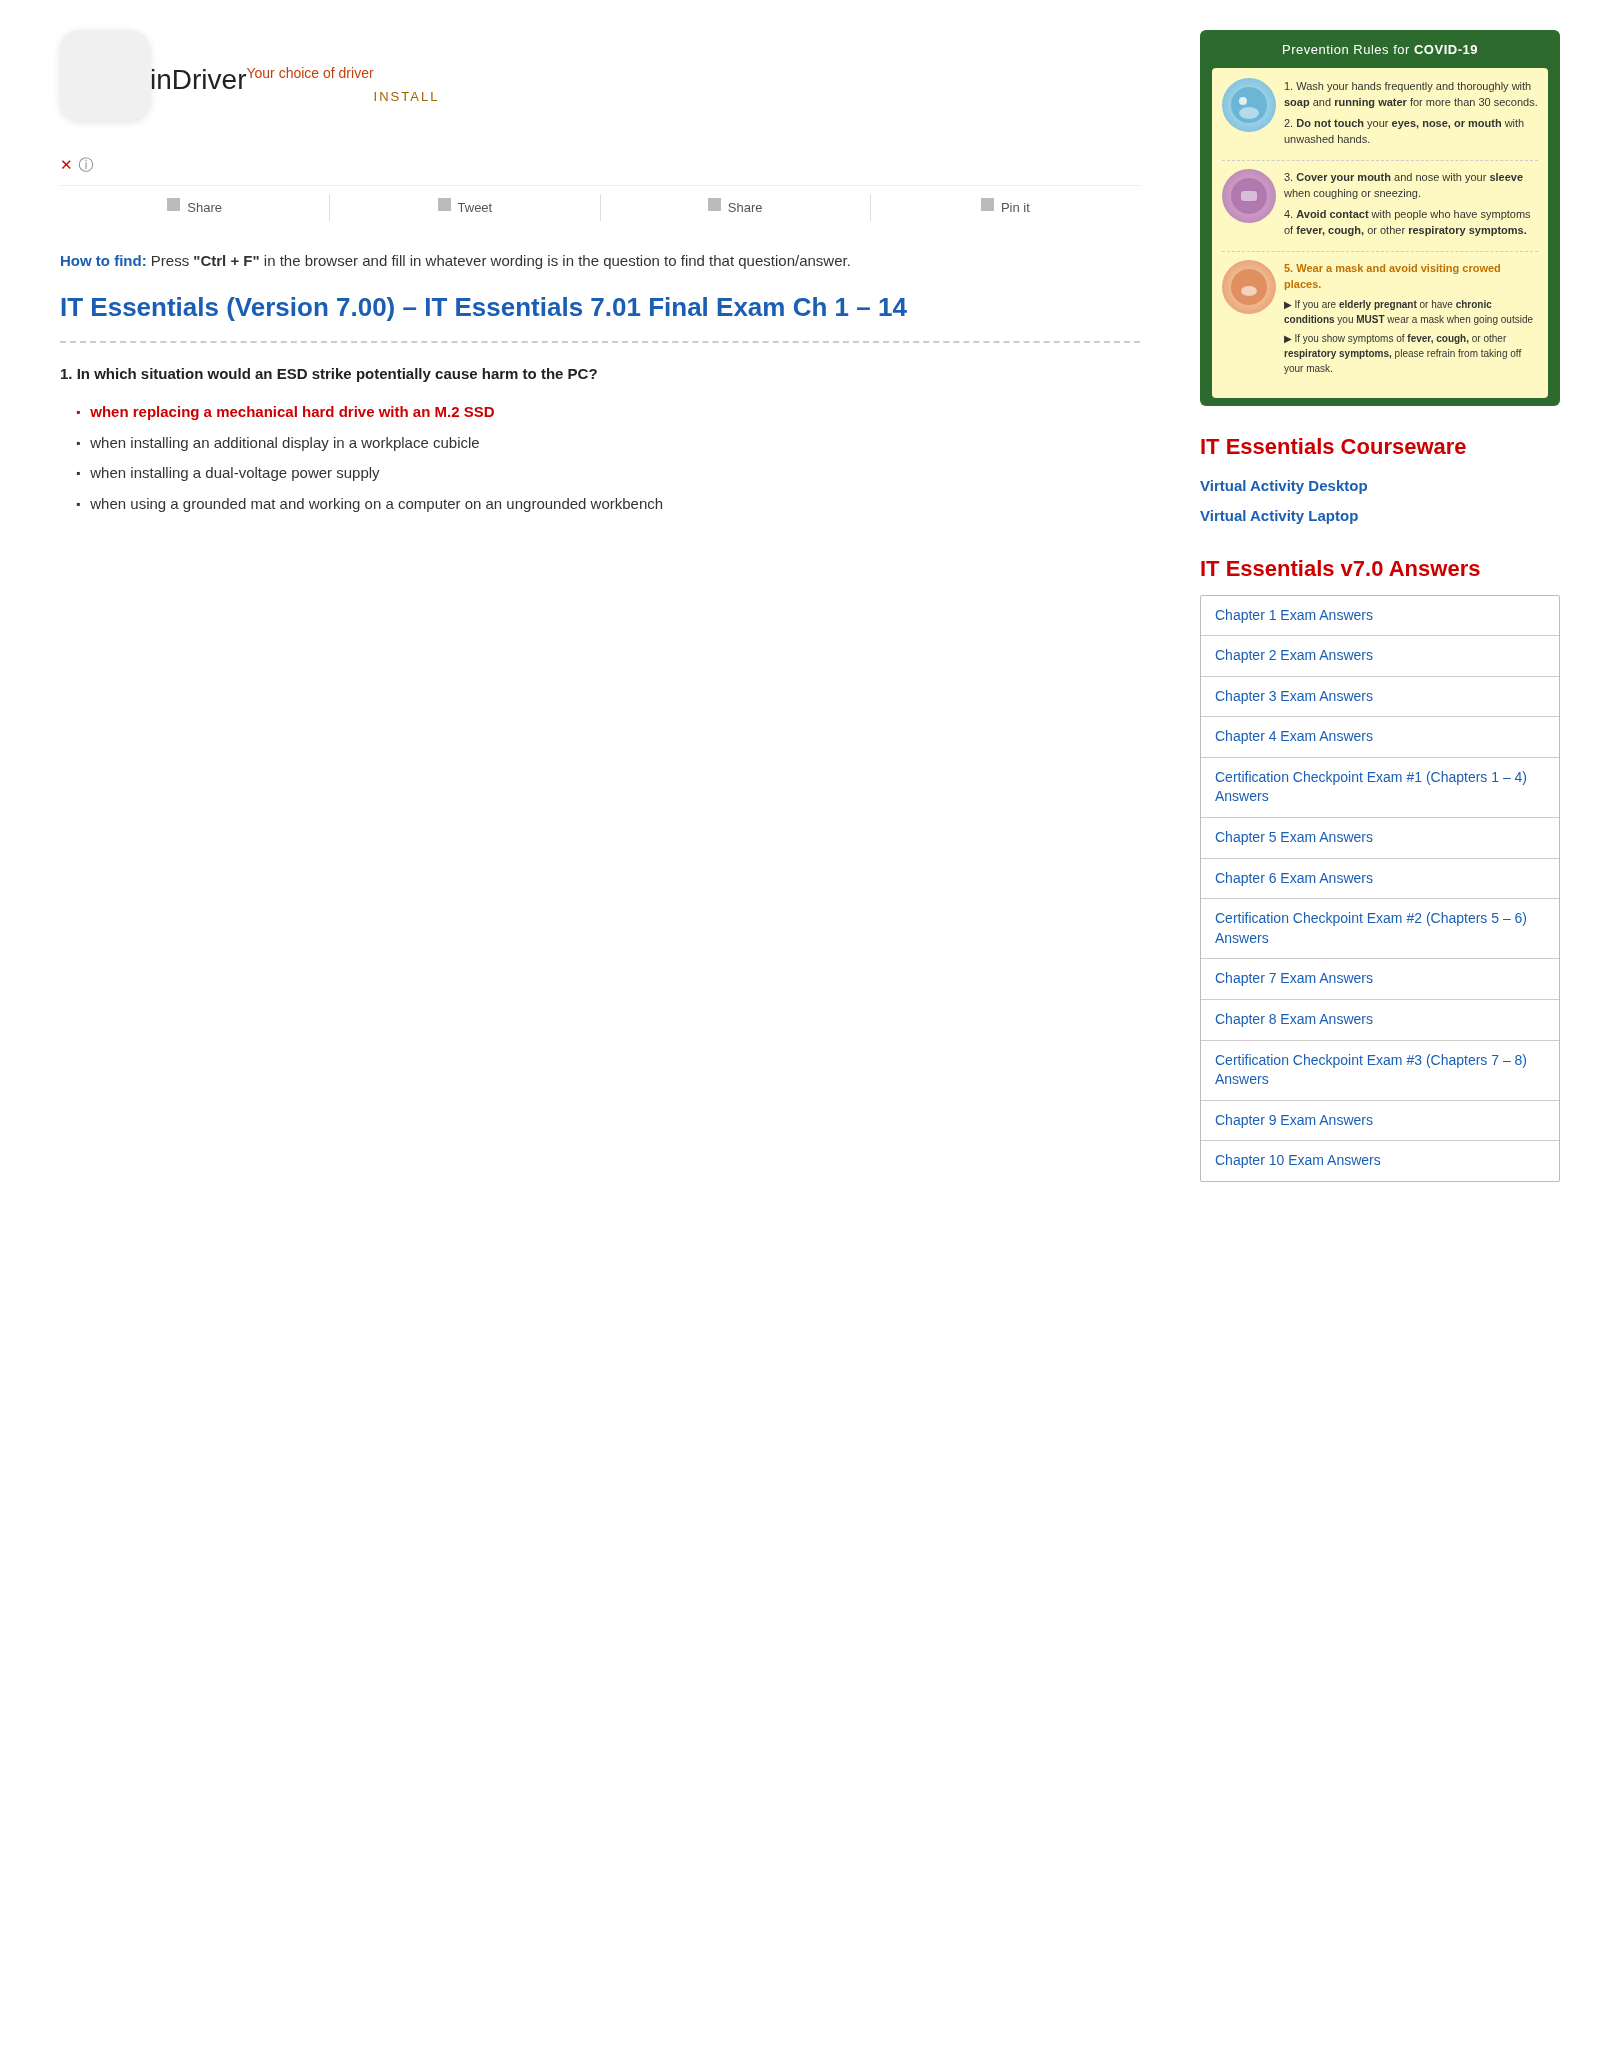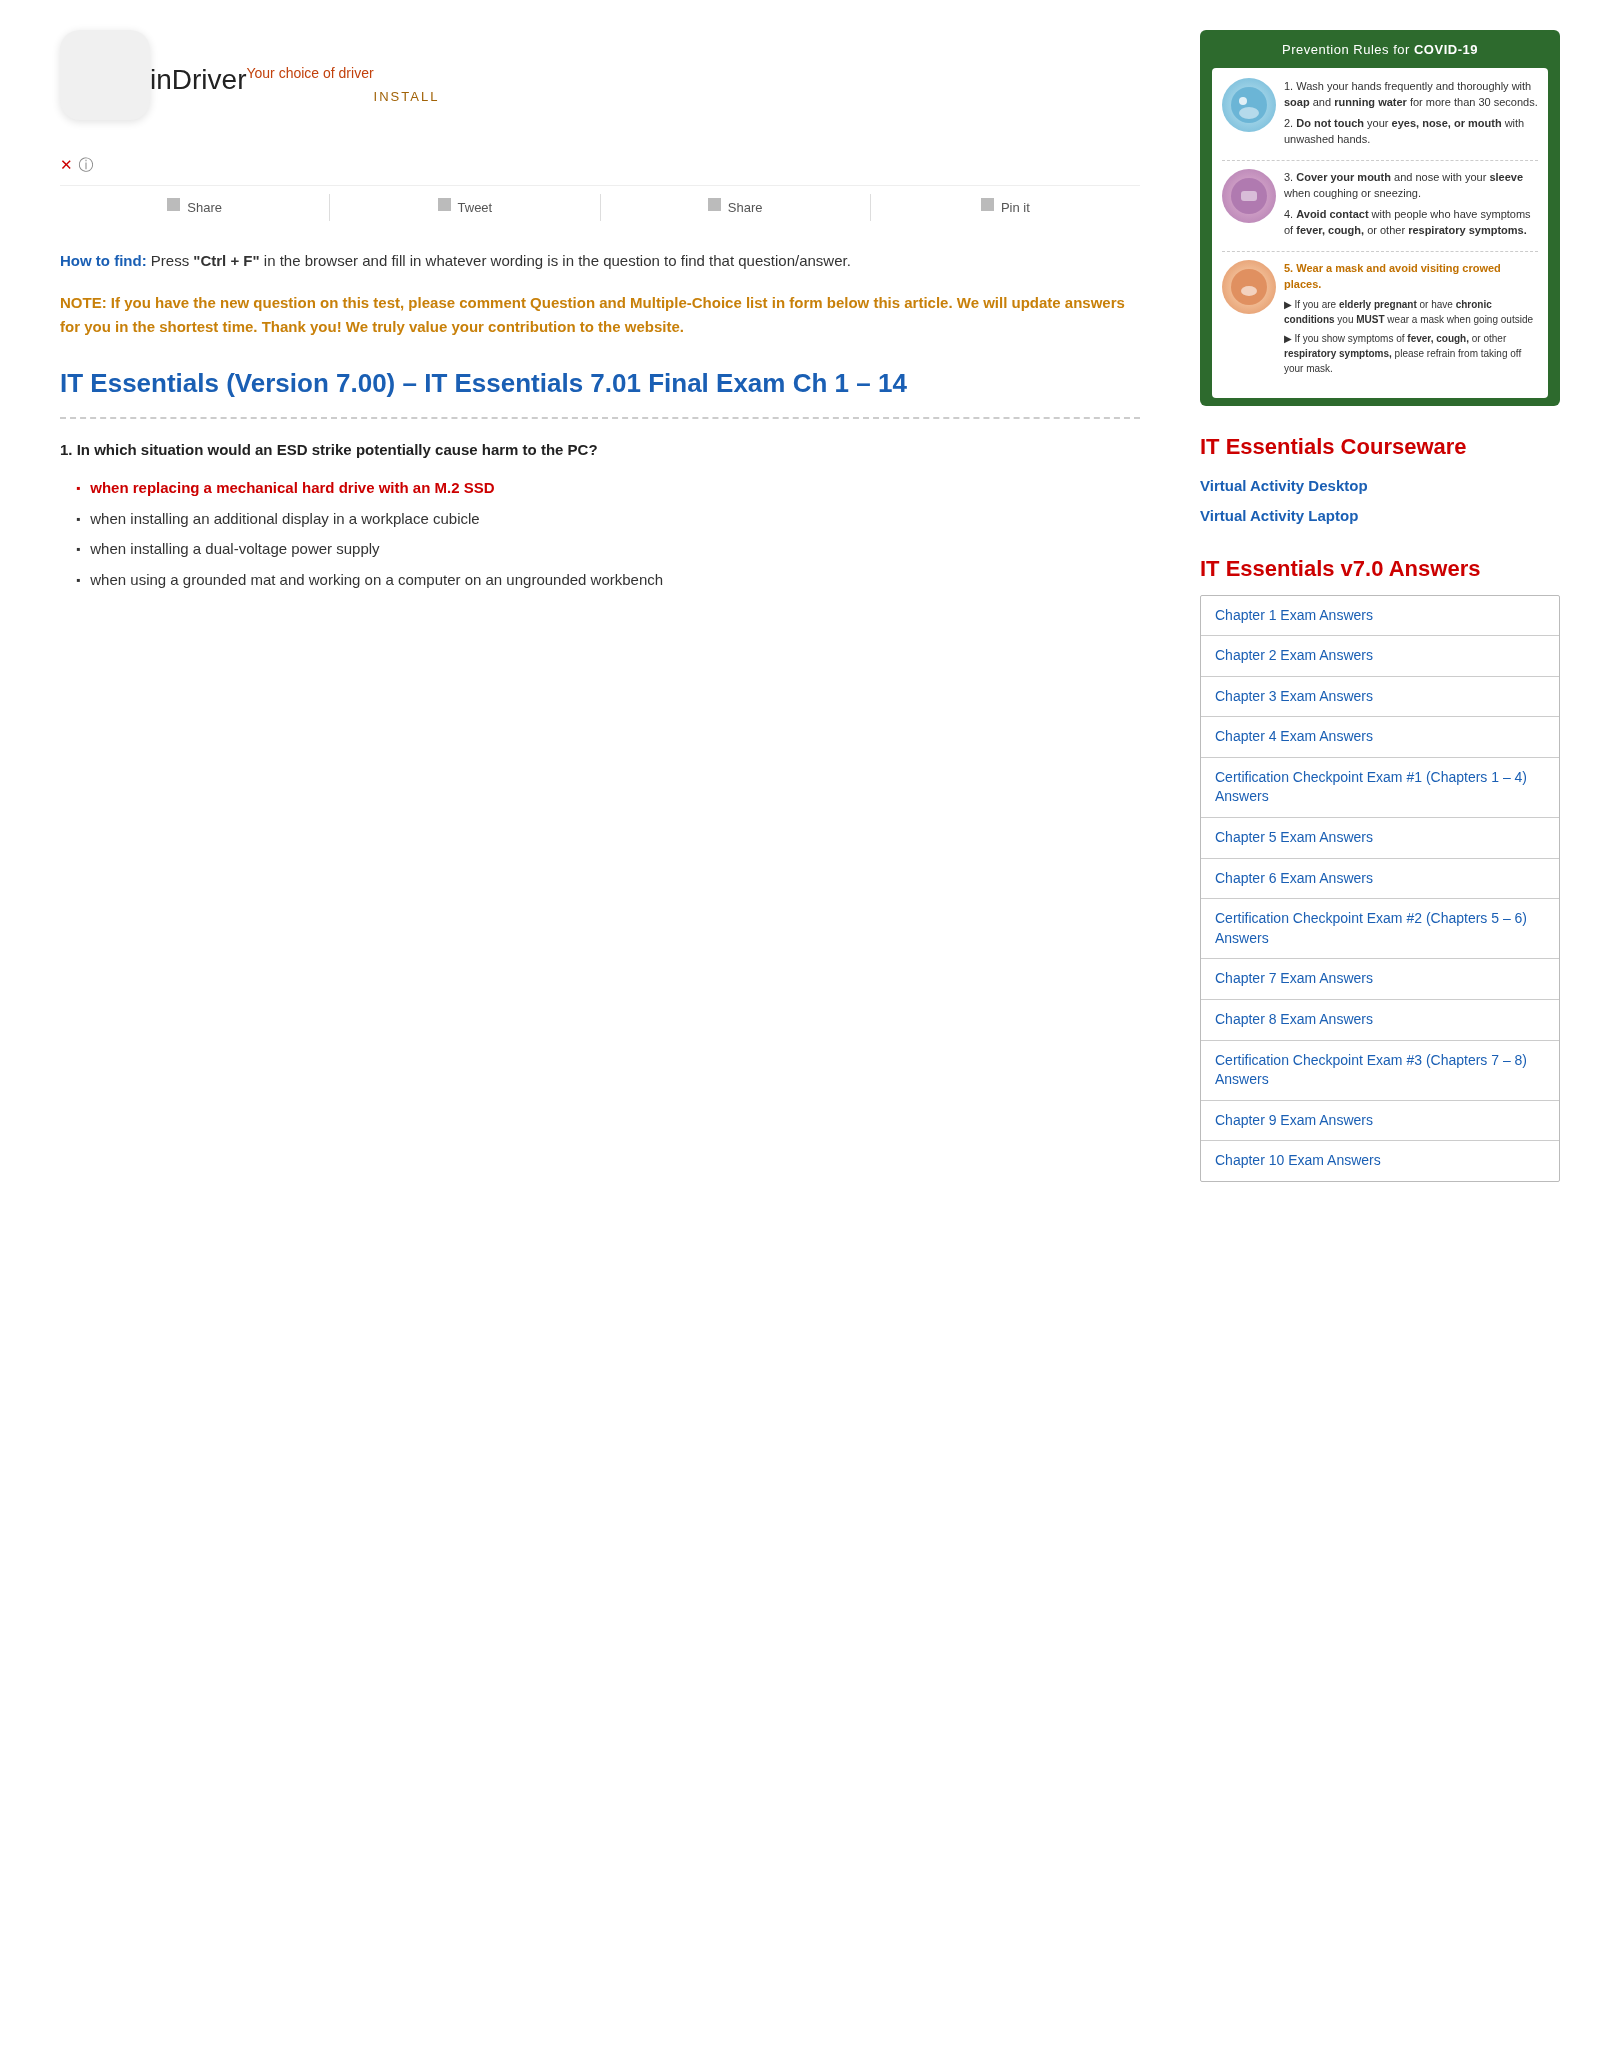--- a/index.html
+++ b/index.html
@@ -185,21 +185,21 @@
     }
     .covid-title {
       text-align: center;
       font-size: 13px;
       font-weight: normal;
       margin-bottom: 8px;
       letter-spacing: 0.5px;
     }
     .covid-title strong { font-weight: bold; }
     .covid-content {
-      background: #ffffff;
+      background: #fef9c3;
       border-radius: 4px;
       padding: 10px;
       font-size: 11px;
       color: #333;
       line-height: 1.5;
     }
     .covid-section {
       display: flex;
       gap: 8px;
       margin-bottom: 8px;
@@ -308,21 +308,20 @@
         <span class="social-square"></span>
         <span>Pin it</span>
       </div>
     </div>
 
     <div class="how-to-find">
       <span class="label">How to find:</span>
       <span> Press <strong>"Ctrl + F"</strong> in the browser and fill in whatever wording is in the question to find that question/answer.</span>
     </div>
 
-    <div class="note-box">NOTE: If you have the new question on this test, please comment Question and Multiple-Choice list in form below this article. We will update answers for you in the shortest time. Thank you! We truly value your contribution to the website.</div>
 
     <div class="article-title">IT Essentials (Version 7.00) – IT Essentials 7.01 Final Exam Ch 1 – 14</div>
 
     <div class="question">1. In which situation would an ESD strike potentially cause harm to the PC?</div>
     <ul class="answers-list">
       <li class="correct">when replacing a mechanical hard drive with an M.2 SSD</li>
       <li>when installing an additional display in a workplace cubicle</li>
       <li>when installing a dual-voltage power supply</li>
       <li>when using a grounded mat and working on a computer on an ungrounded workbench</li>
     </ul>

